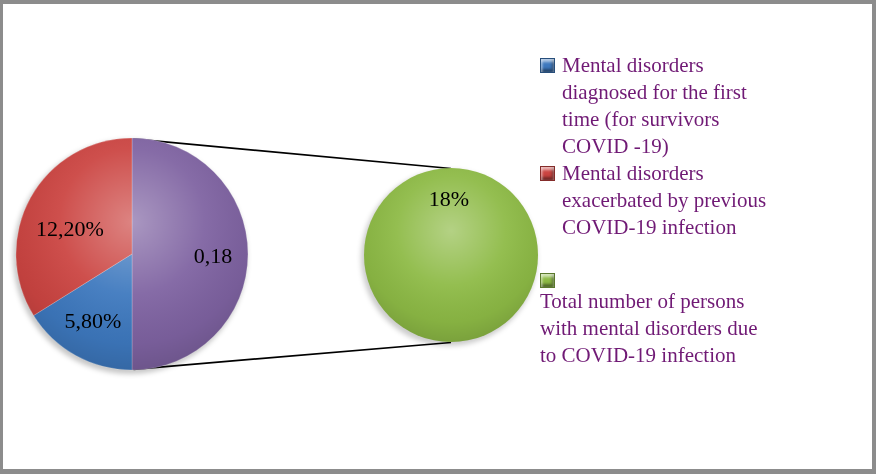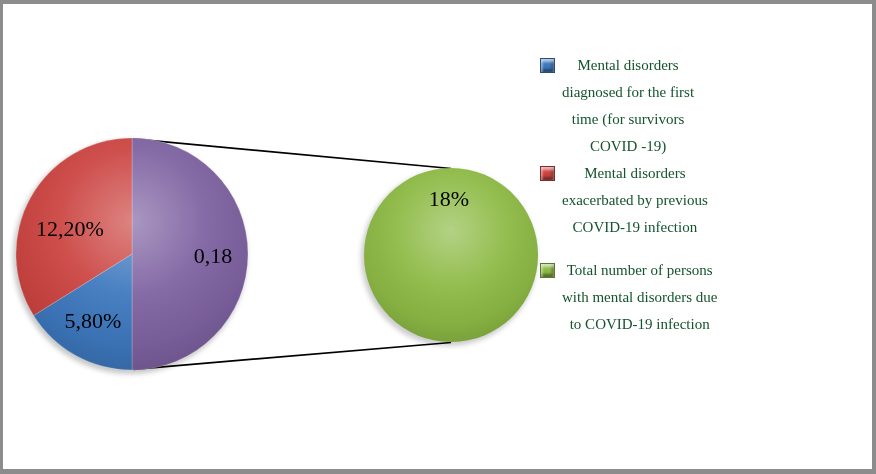--- a/index.html
+++ b/index.html
@@ -36,42 +36,41 @@
     position: absolute;
     left: 540px;
     top: 52px;
     width: 325px;
     z-index: 2;
   }
   .legend-item {
     display: flex;
     align-items: flex-start;
   }
-  .legend-item.gap-above { margin-top: 16px; }
+  .legend-item.gap-above { margin-top: 26px; flex-direction: column; }
   .legend-marker {
     flex: 0 0 auto;
     width: 15px;
     height: 15px;
     margin: 6px 7px 0 0;
     border: 1px solid rgba(0,0,0,0.35);
     box-sizing: border-box;
     box-shadow:
       inset 0 3px 3px rgba(255,255,255,0.60),
       inset 2px 0 2px rgba(255,255,255,0.25),
       inset -2px -3px 3px rgba(0,0,0,0.45);
   }
   .m-blue  { background: #3D78BE; }
   .m-red   { background: #CB4441; }
   .m-green { background: #8DBA45; }
   .legend-text {
-    font-size: 15px;
+    font-size: 21px;
     line-height: 27px;
-    color: #14532d;
+    color: #701a75;
     white-space: pre-line;
-    text-align: center;
   }
 </style>
 </head>
 <body>
 
 <div id="stage">
 
   <svg id="chart-svg" viewBox="0 0 876 474">
     <defs>
       <radialGradient id="gloss" cx="0.5" cy="0.36" r="0.75">

